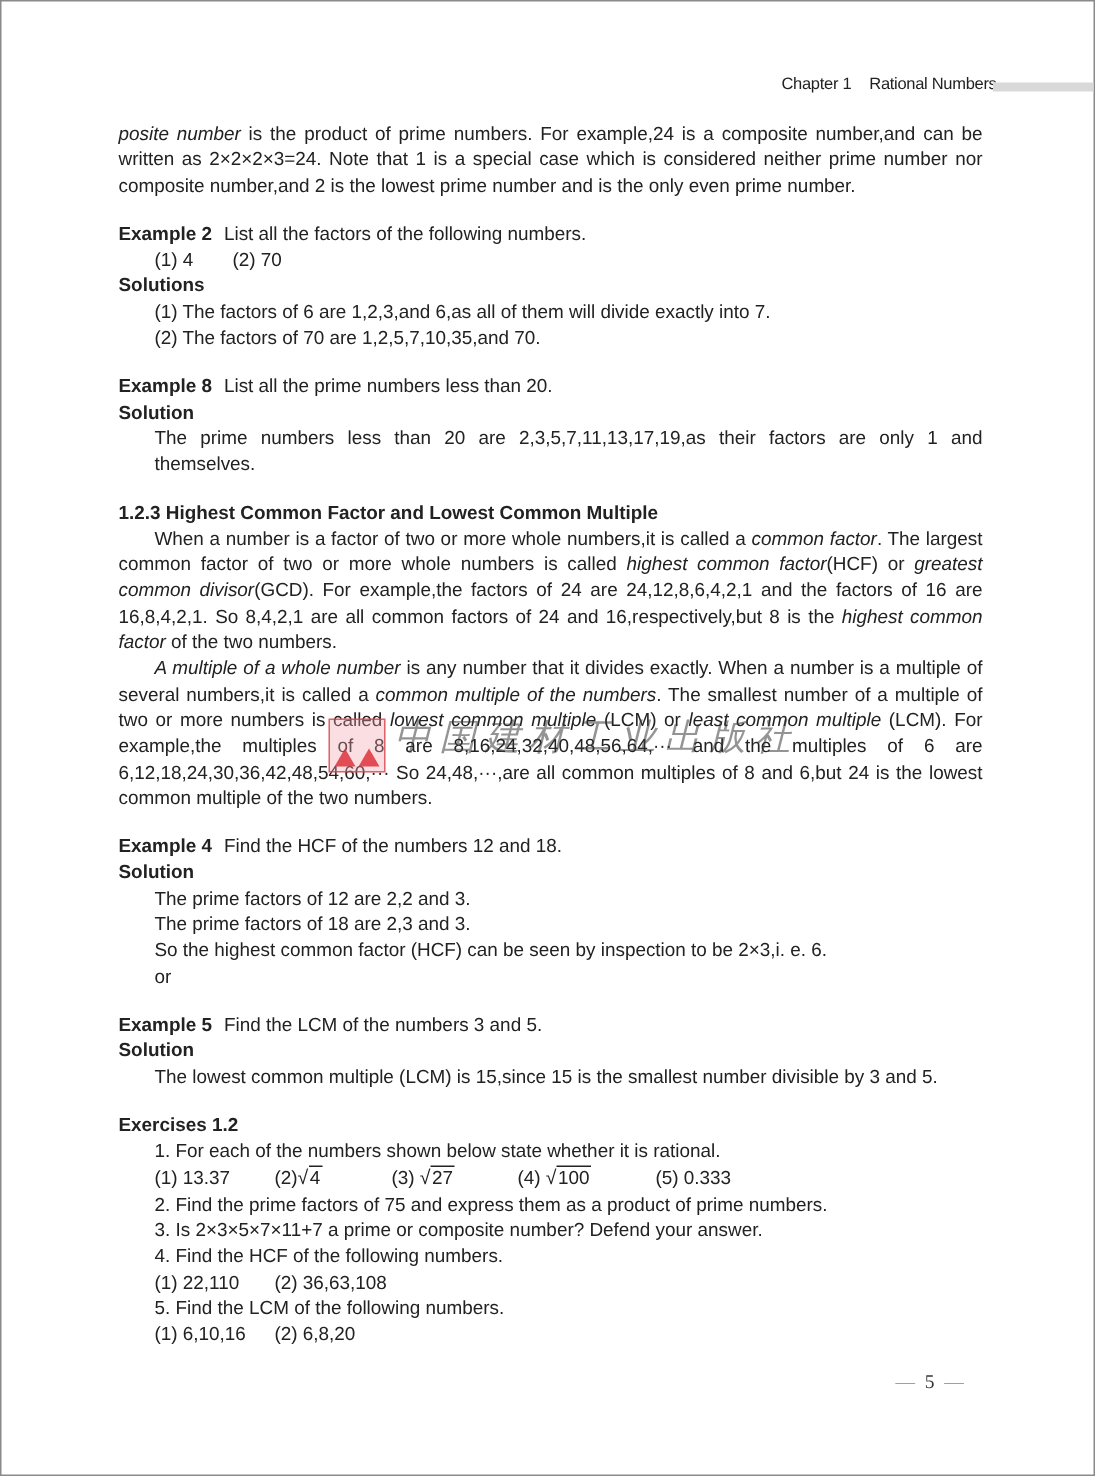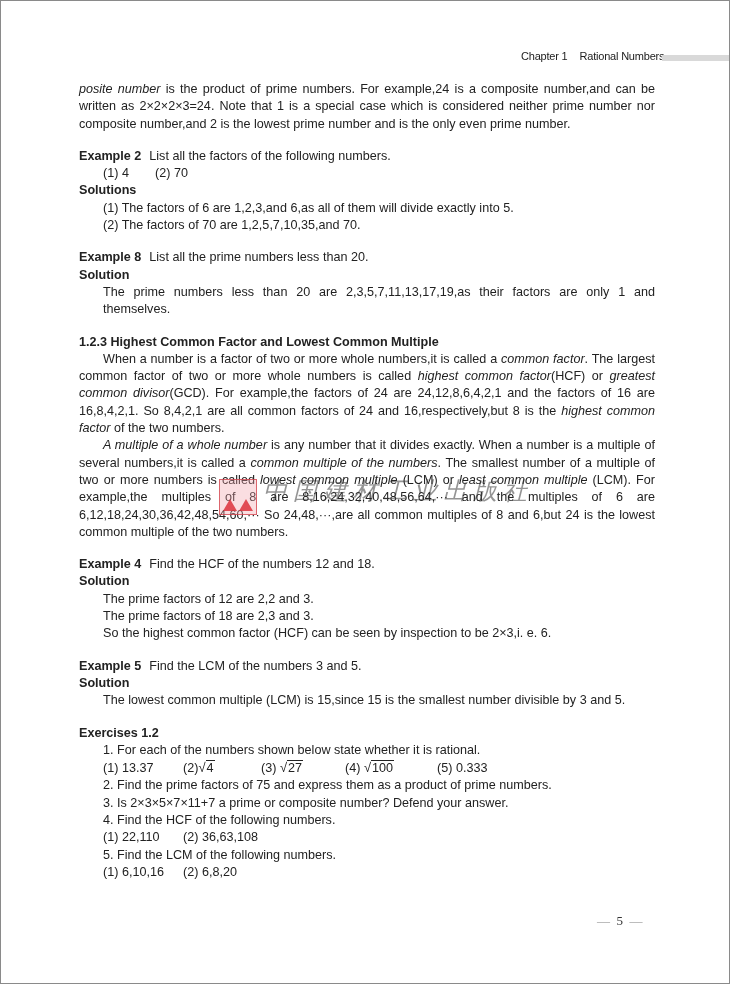--- a/index.html
+++ b/index.html
@@ -66,21 +66,21 @@
   <div class="content">
 
     <p class="p"><i>posite number</i><span> is the product of prime numbers. For example,24 is a composite number,and can be written as 2×2×2×3=24. Note that 1 is a special case which is considered neither prime number nor composite number,and 2 is the lowest prime number and is the only even prime number.</span></p>
 
     <div class="blank"></div>
 
     <div>
       <p class="p"><span class="ex-label">Example 2</span><span>List all the factors of the following numbers.</span></p>
       <p class="p sub"><span class="opt" style="width:52px">(1) 4</span><span class="opt">(2) 70</span></p>
       <p class="p bold">Solutions</p>
-      <p class="p sub">(1) The factors of 6 are 1,2,3,and 6,as all of them will divide exactly into 5.</p>
+      <p class="p sub">(1) The factors of 6 are 1,2,3,and 6,as all of them will divide exactly into 7.</p>
       <p class="p sub">(2) The factors of 70 are 1,2,5,7,10,35,and 70.</p>
     </div>
 
     <div class="blank"></div>
 
     <div>
       <p class="p"><span class="ex-label">Example 8</span><span>List all the prime numbers less than 20.</span></p>
       <p class="p bold">Solution</p>
       <p class="p sub">The prime numbers less than 20 are 2,3,5,7,11,13,17,19,as their factors are only 1 and themselves.</p>
     </div>
@@ -94,20 +94,21 @@
     </div>
 
     <div class="blank"></div>
 
     <div>
       <p class="p"><span class="ex-label">Example 4</span><span>Find the HCF of the numbers 12 and 18.</span></p>
       <p class="p bold">Solution</p>
       <p class="p sub">The prime factors of 12 are 2,2 and 3.</p>
       <p class="p sub">The prime factors of 18 are 2,3 and 3.</p>
       <p class="p sub">So the highest common factor (HCF) can be seen by inspection to be 2×3,i. e. 6.</p>
+      <p class="p sub">or</p>
     </div>
 
     <div class="blank"></div>
 
     <div>
       <p class="p"><span class="ex-label">Example 5</span><span>Find the LCM of the numbers 3 and 5.</span></p>
       <p class="p bold">Solution</p>
       <p class="p sub">The lowest common multiple (LCM) is 15,since 15 is the smallest number divisible by 3 and 5.</p>
     </div>
 

